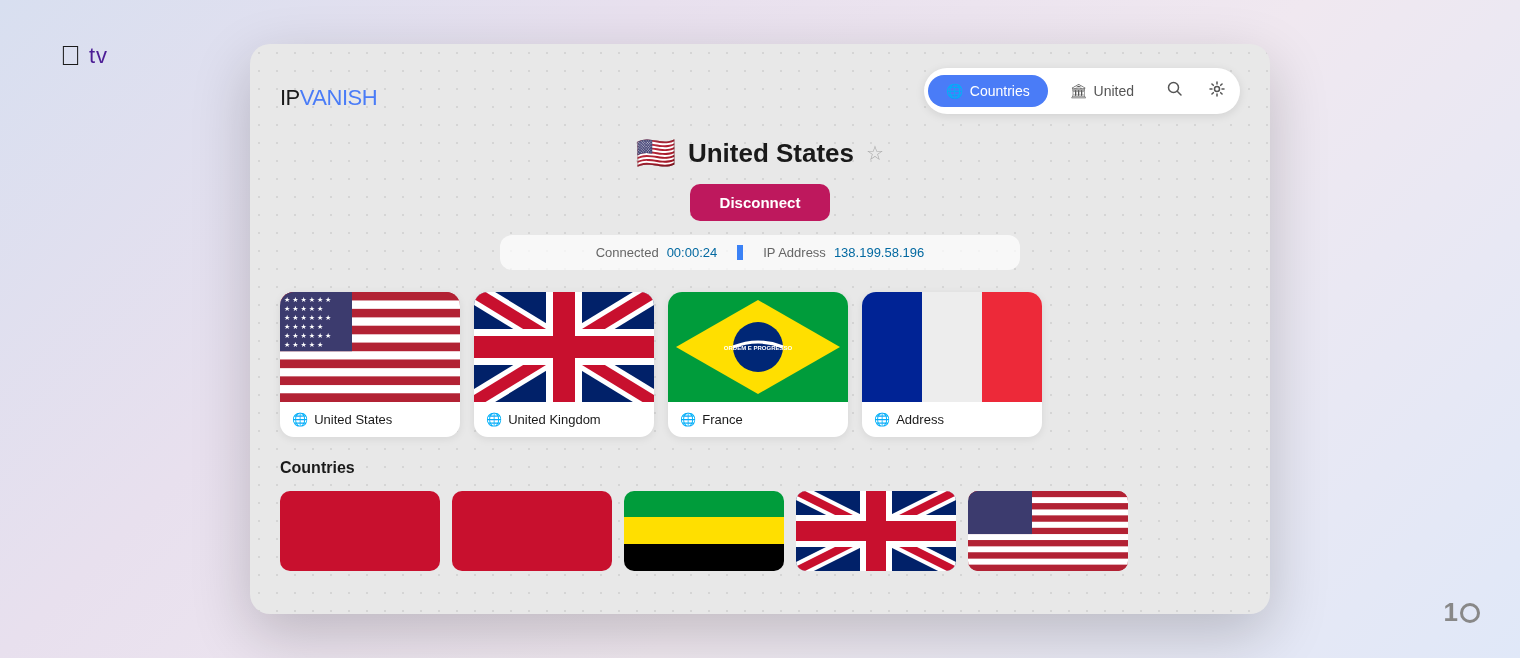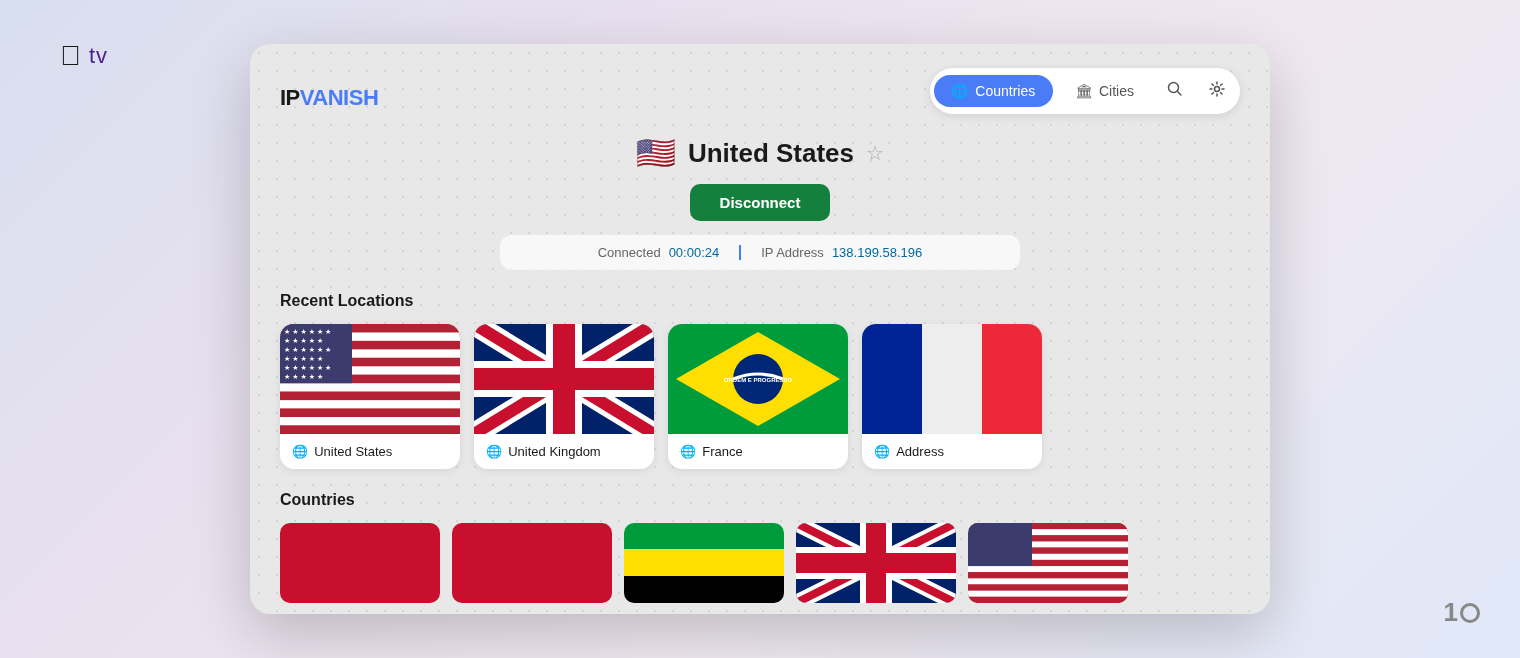--- a/index.html
+++ b/index.html
@@ -88,21 +88,21 @@
     
     .header {
       display: flex;
       align-items: center;
       justify-content: space-between;
       margin-bottom: 20px;
     }
 
     .logo {
       font-size: 22px;
-      font-weight: 700;
+      font-weight: 400;
       letter-spacing: -0.5px;
       margin-top: 14px;
     }
 
     .logo-ip {
       color: #1a1a1a;
     }
 
     .logo-vanish {
       color: #4a7cf7;
@@ -176,21 +176,21 @@
       color: #1a1a1a;
     }
 
     .star-icon {
       font-size: 20px;
       color: #aaa;
       cursor: pointer;
     }
 
     .disconnect-btn {
-      background: #15803d;
+      background: #be185d;
       color: white;
       border: none;
       border-radius: 10px;
       padding: 10px 30px;
       font-size: 15px;
       font-weight: 600;
       cursor: pointer;
       margin-bottom: 14px;
     }
 
@@ -207,21 +207,21 @@
     }
 
     .status-item {
       display: flex;
       align-items: center;
       gap: 8px;
       padding: 0 20px;
     }
 
     .status-item + .status-item {
-      border-left: 2px solid #3b82f6;
+      border-left: 6px solid #3b82f6;
     }
 
     .status-label {
       font-size: 13px;
       color: #666;
       font-weight: 400;
     }
 
     .status-value {
       font-size: 13px;
@@ -310,21 +310,21 @@
         <span class="logo-ip">IP</span><span class="logo-vanish">VANISH</span>
       </div>
 
       <div class="nav-tabs">
         <div class="nav-tab active">
           <span class="nav-tab-icon">🌐</span>
           <span>Countries</span>
         </div>
         <div class="nav-tab">
           <span class="nav-tab-icon">🏛</span>
-          <span>Cities</span>
+          <span>United</span>
         </div>
         <div class="nav-icon-btn">
           <span>
             <svg width="16" height="16" viewBox="0 0 16 16" fill="none">
               <circle cx="6.5" cy="6.5" r="5" stroke="#555" stroke-width="1.5"></circle>
               <line x1="10.5" y1="10.5" x2="14" y2="14" stroke="#555" stroke-width="1.5" stroke-linecap="round"></line>
             </svg>
           </span>
         </div>
         <div class="nav-icon-btn">
@@ -353,21 +353,20 @@
           <span class="status-value">00:00:24</span>
         </div>
         <div class="status-item">
           <span class="status-label">IP Address</span>
           <span class="status-value">138.199.58.196</span>
         </div>
       </div>
     </div>
 
     <div>
-      <div class="section-title">Recent Locations</div>
       <div class="location-cards">
 
         <div class="location-card">
           <div class="flag-container">
             <svg viewBox="0 0 180 110" width="180" height="110">
 
               <rect width="180" height="110" fill="#B22234"></rect>
               <rect y="0" width="180" height="8.46" fill="#B22234"></rect>
               <rect y="8.46" width="180" height="8.46" fill="#fff"></rect>
               <rect y="16.92" width="180" height="8.46" fill="#B22234"></rect>

